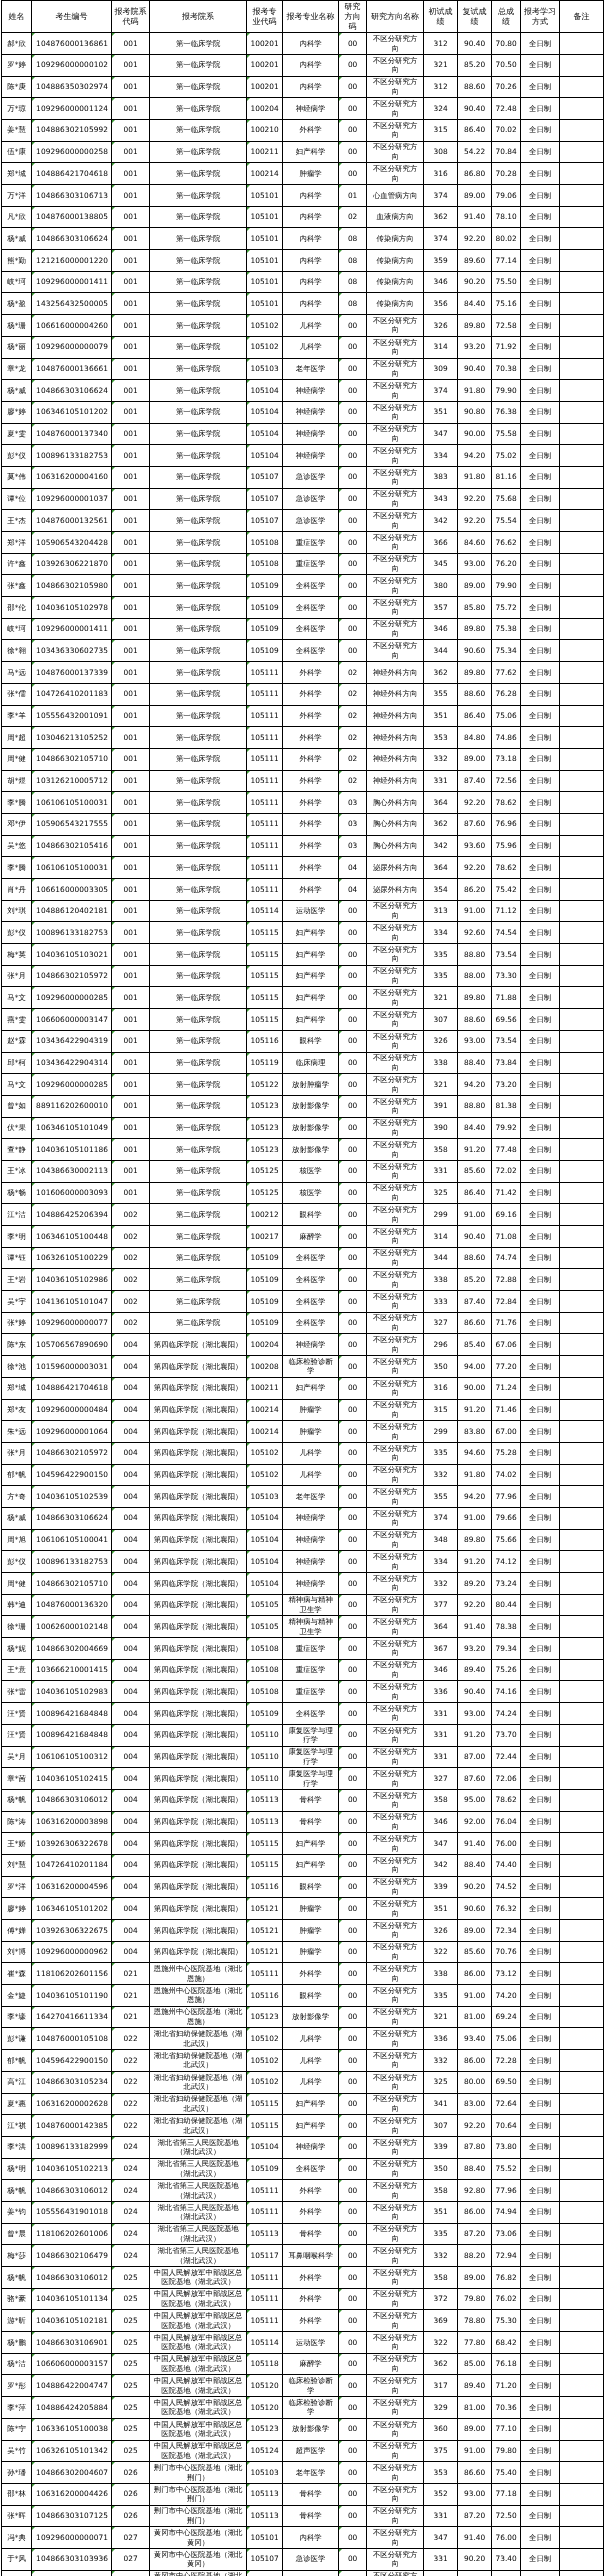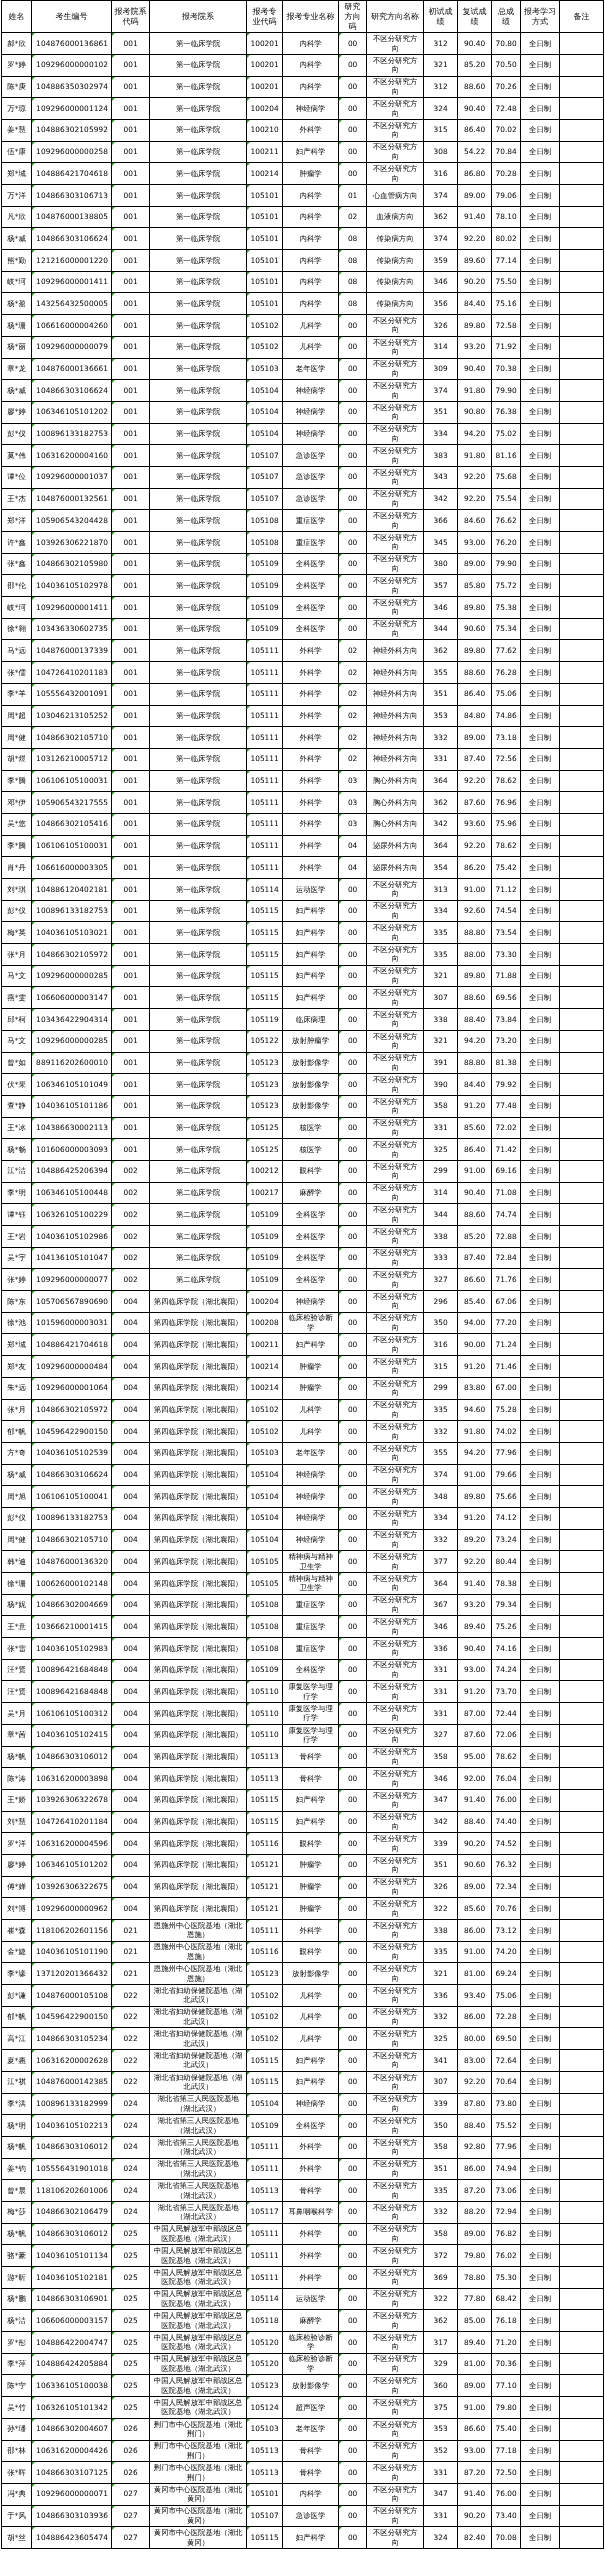--- a/index.html
+++ b/index.html
@@ -327,20 +327,35 @@
           <td class="col-major">神经病学</td>
           <td class="col-direction-code flag">00</td>
           <td class="col-direction">不区分研究方向</td>
           <td class="col-initial-score">351</td>
           <td class="col-retest-score">90.80</td>
           <td class="col-total-score">76.38</td>
           <td class="col-study-mode">全日制</td>
           <td class="col-remark"></td>
         </tr>
         <tr>
+          <td class="col-name">夏*雯</td>
+          <td class="col-candidate-no flag">104876000137340</td>
+          <td class="col-dept-code flag">001</td>
+          <td class="col-dept">第一临床学院</td>
+          <td class="col-major-code flag">105104</td>
+          <td class="col-major">神经病学</td>
+          <td class="col-direction-code flag">00</td>
+          <td class="col-direction">不区分研究方向</td>
+          <td class="col-initial-score">347</td>
+          <td class="col-retest-score">90.00</td>
+          <td class="col-total-score">75.58</td>
+          <td class="col-study-mode">全日制</td>
+          <td class="col-remark"></td>
+        </tr>
+        <tr>
           <td class="col-name">彭*仪</td>
           <td class="col-candidate-no flag">100896133182753</td>
           <td class="col-dept-code flag">001</td>
           <td class="col-dept">第一临床学院</td>
           <td class="col-major-code flag">105104</td>
           <td class="col-major">神经病学</td>
           <td class="col-direction-code flag">00</td>
           <td class="col-direction">不区分研究方向</td>
           <td class="col-initial-score">334</td>
           <td class="col-retest-score">94.20</td>
@@ -732,20 +747,35 @@
           <td class="col-major">妇产科学</td>
           <td class="col-direction-code flag">00</td>
           <td class="col-direction">不区分研究方向</td>
           <td class="col-initial-score">307</td>
           <td class="col-retest-score">88.60</td>
           <td class="col-total-score">69.56</td>
           <td class="col-study-mode">全日制</td>
           <td class="col-remark"></td>
         </tr>
         <tr>
+          <td class="col-name">赵*霖</td>
+          <td class="col-candidate-no flag">103436422904319</td>
+          <td class="col-dept-code flag">001</td>
+          <td class="col-dept">第一临床学院</td>
+          <td class="col-major-code flag">105116</td>
+          <td class="col-major">眼科学</td>
+          <td class="col-direction-code flag">00</td>
+          <td class="col-direction">不区分研究方向</td>
+          <td class="col-initial-score">326</td>
+          <td class="col-retest-score">93.00</td>
+          <td class="col-total-score">73.54</td>
+          <td class="col-study-mode">全日制</td>
+          <td class="col-remark"></td>
+        </tr>
+        <tr>
           <td class="col-name">邱*柯</td>
           <td class="col-candidate-no flag">103436422904314</td>
           <td class="col-dept-code flag">001</td>
           <td class="col-dept">第一临床学院</td>
           <td class="col-major-code flag">105119</td>
           <td class="col-major">临床病理</td>
           <td class="col-direction-code flag">00</td>
           <td class="col-direction">不区分研究方向</td>
           <td class="col-initial-score">338</td>
           <td class="col-retest-score">88.40</td>
@@ -1393,21 +1423,21 @@
           <td class="col-direction-code flag">00</td>
           <td class="col-direction">不区分研究方向</td>
           <td class="col-initial-score">335</td>
           <td class="col-retest-score">91.00</td>
           <td class="col-total-score">74.20</td>
           <td class="col-study-mode">全日制</td>
           <td class="col-remark"></td>
         </tr>
         <tr>
           <td class="col-name">李*壕</td>
-          <td class="col-candidate-no flag">137120201366432</td>
+          <td class="col-candidate-no flag">164270416611334</td>
           <td class="col-dept-code flag">021</td>
           <td class="col-dept">恩施州中心医院基地（湖北恩施）</td>
           <td class="col-major-code flag">105123</td>
           <td class="col-major">放射影像学</td>
           <td class="col-direction-code flag">00</td>
           <td class="col-direction">不区分研究方向</td>
           <td class="col-initial-score">321</td>
           <td class="col-retest-score">81.00</td>
           <td class="col-total-score">69.24</td>
           <td class="col-study-mode">全日制</td>

